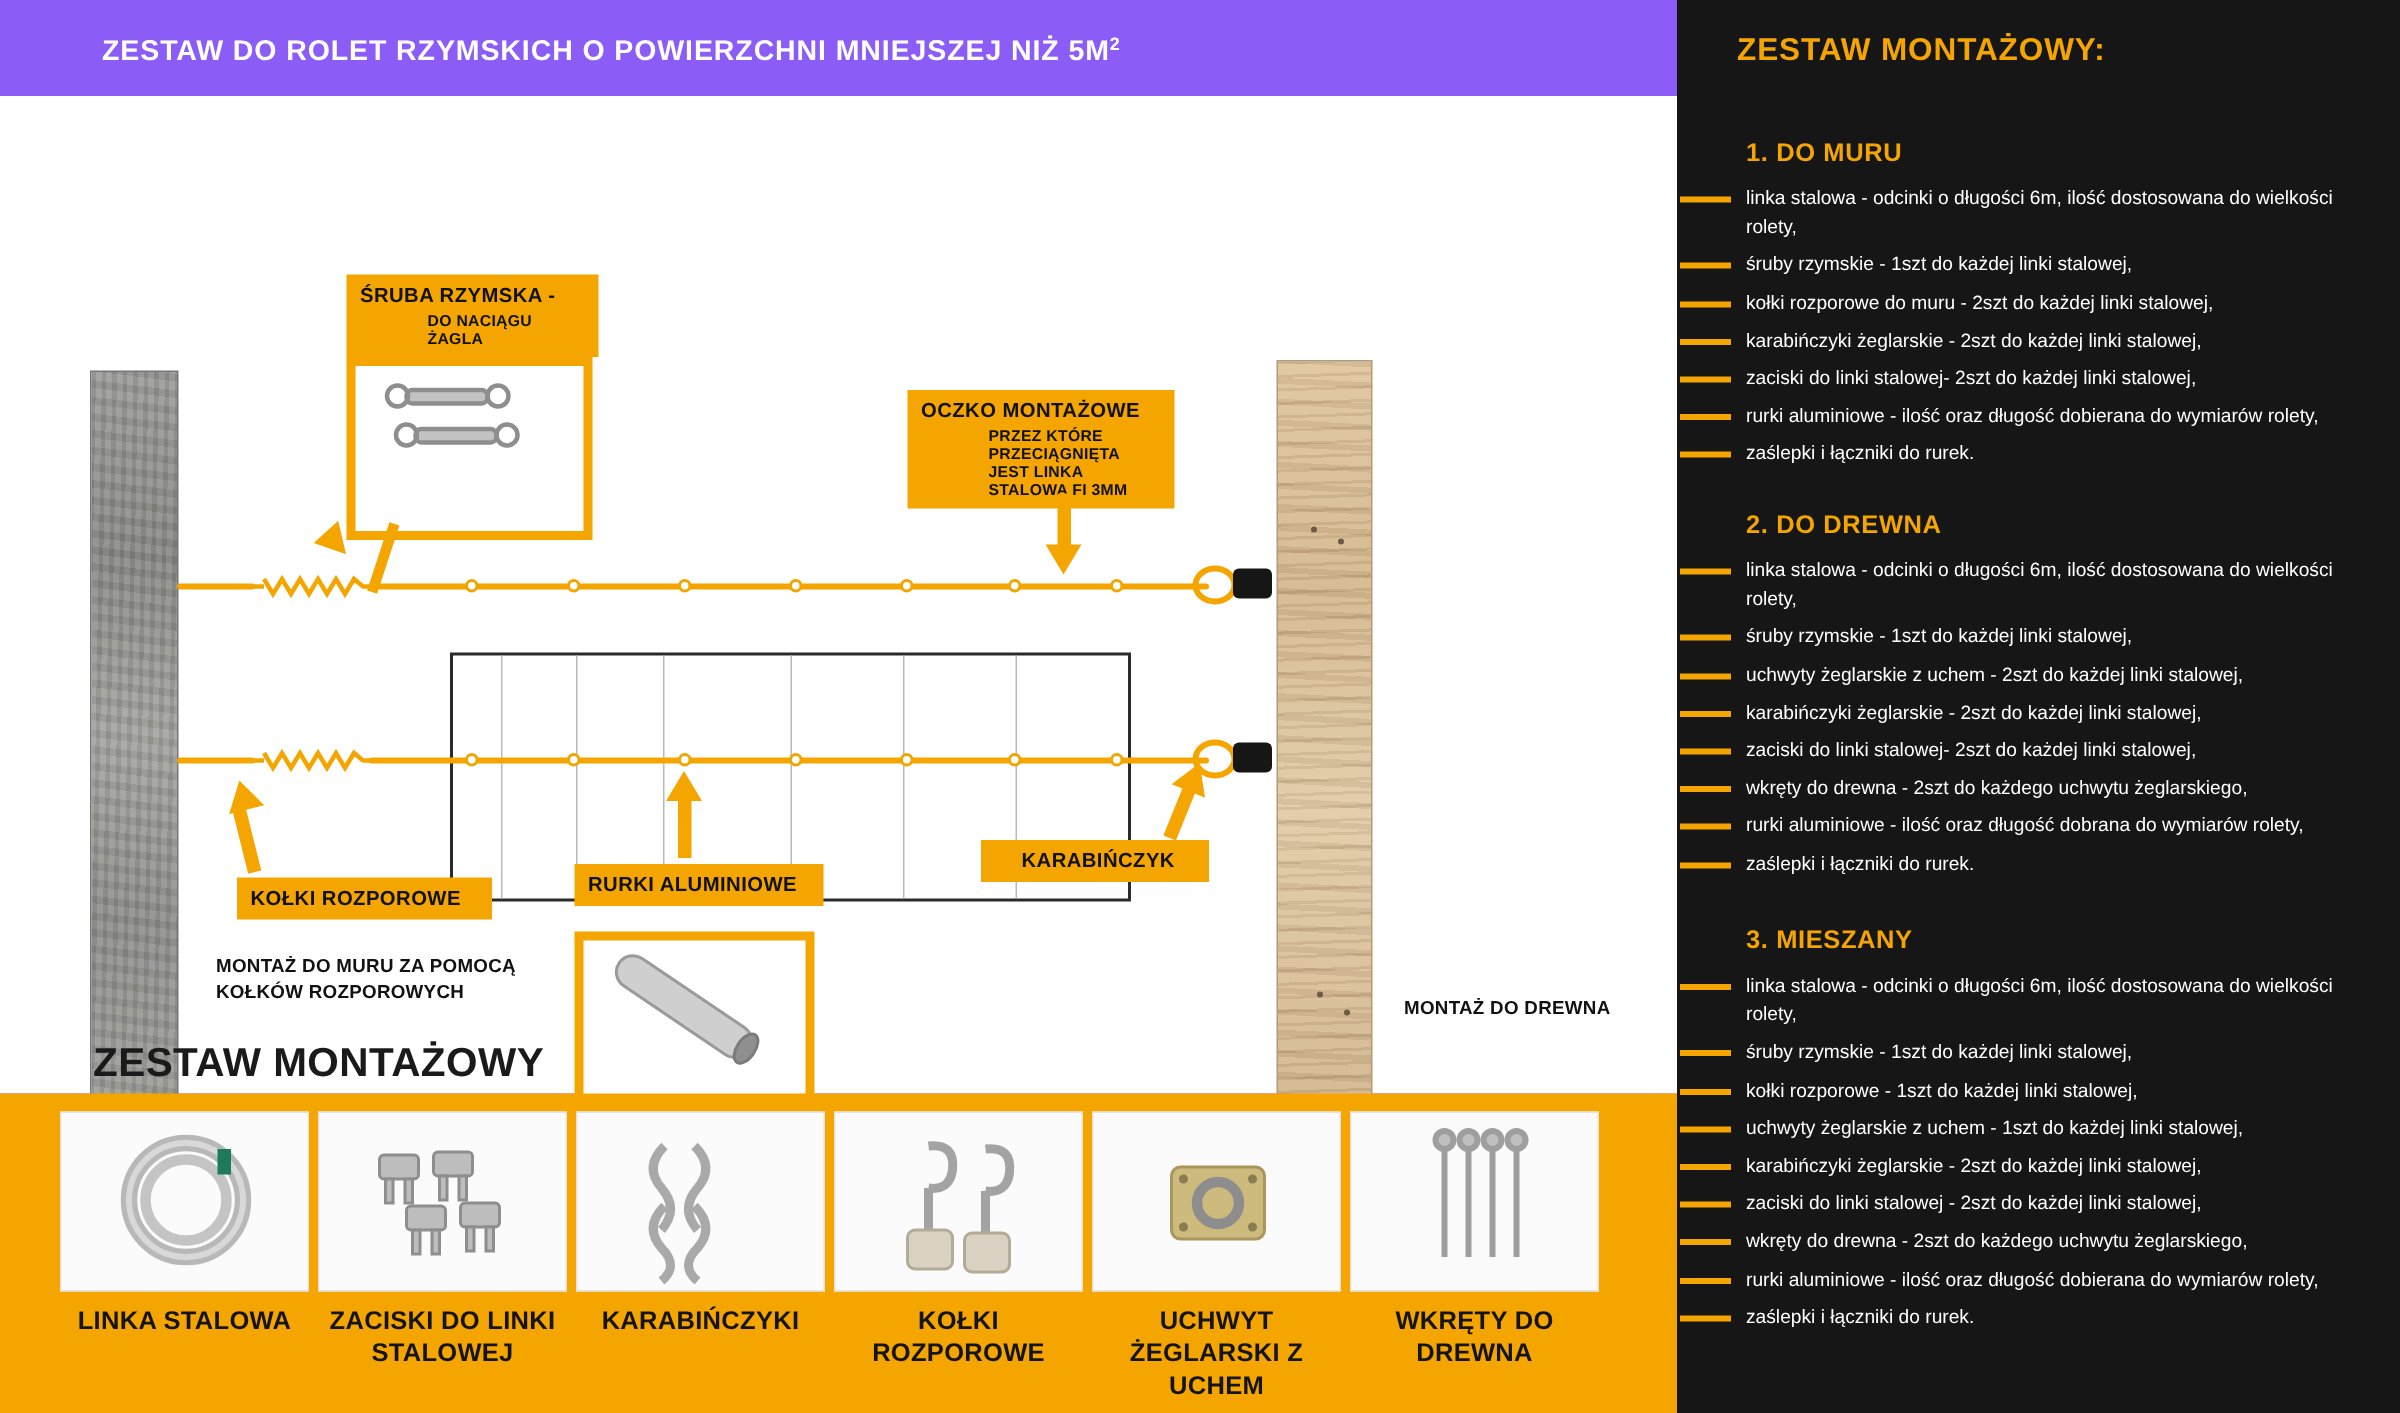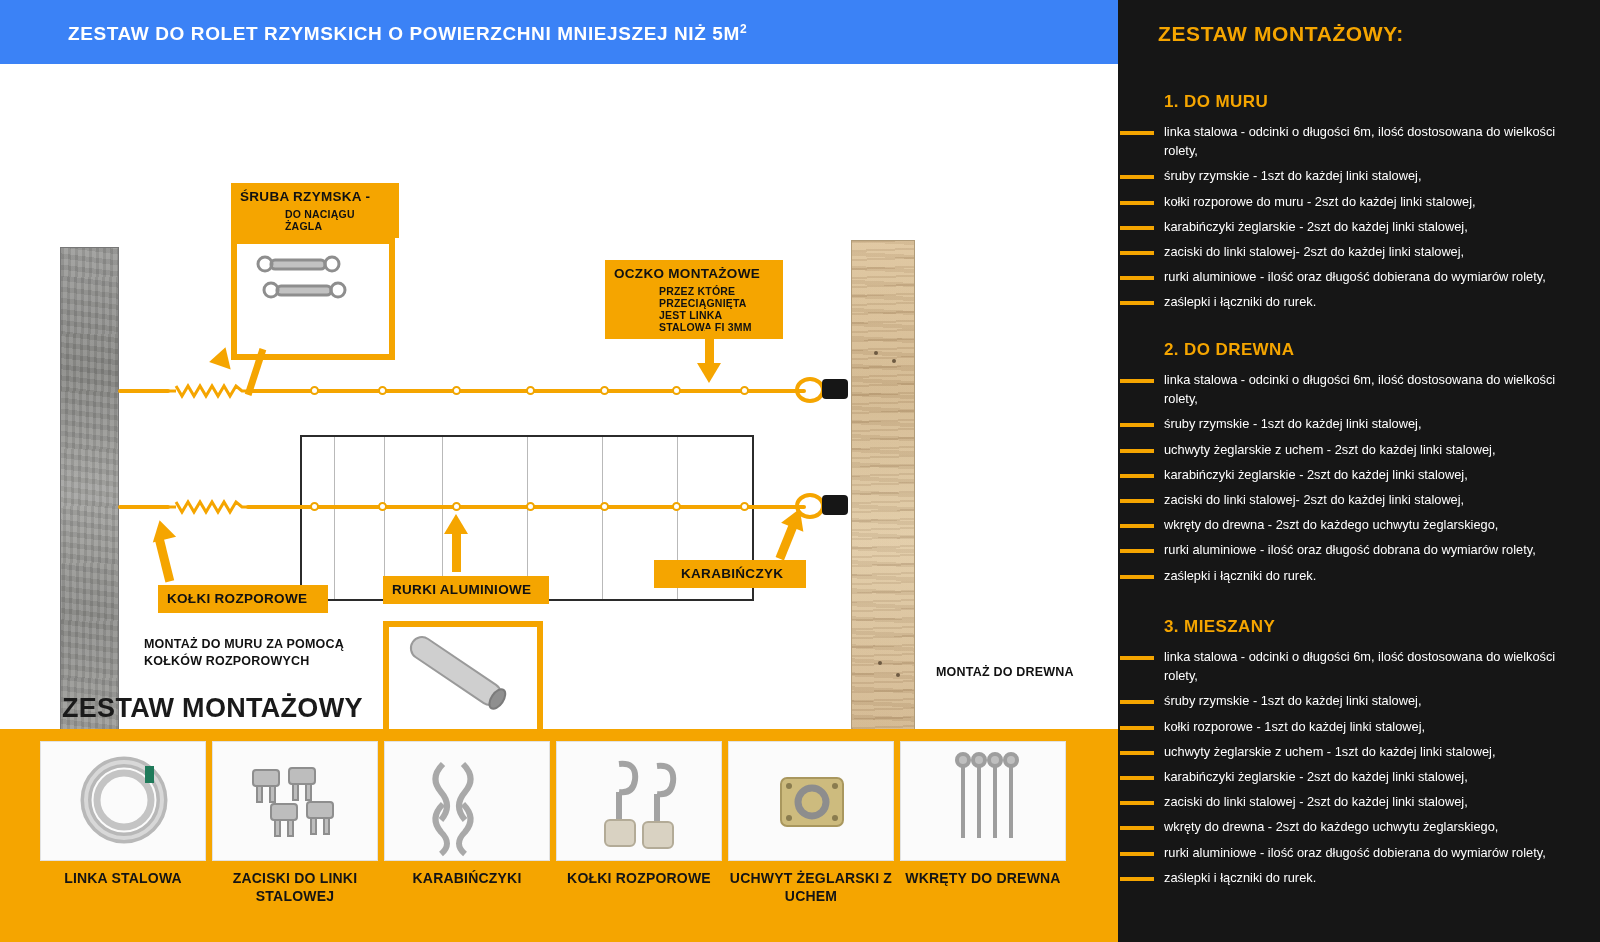--- a/index.html
+++ b/index.html
@@ -6,21 +6,21 @@
   body {
     width:1600px; height:942px;
     background:#1a1a1a;
     font-family:"Liberation Sans", sans-serif;
     overflow:hidden;
     position:relative;
   }
   .root { position:relative; width:1600px; height:942px; }
 
   
-  .left { position:absolute; left:0; top:0; width:1118px; height:942px; background:#3b82f6; }
+  .left { position:absolute; left:0; top:0; width:1118px; height:942px; background:#8b5cf6; }
   .header-title {
     position:absolute; left:68px; top:22px;
     color:#ffffff; font-size:19px; font-weight:bold; letter-spacing:0.6px;
     text-transform:uppercase;
   }
   .header-title sup { font-size:12px; vertical-align:super; }
 
   .white-stage {
     position:absolute; left:0; top:64px; width:1118px; height:665px;
     background:#ffffff;
@@ -94,21 +94,21 @@
   
   .bottom-strip {
     position:absolute; left:0; top:729px; width:1118px; height:213px; background:#f5a500;
   }
   .kit-item { position:absolute; top:12px; width:166px; }
   .kit-photo {
     height:118px; background:#fbfbfb; border:1px solid #e2e2e2;
     position:relative; overflow:hidden;
   }
   .kit-label {
-    margin-top:9px; text-align:center; font-size:14px; font-weight:bold;
+    margin-top:9px; text-align:center; font-size:17px; font-weight:bold;
     color:#141414; text-transform:uppercase; line-height:1.25; letter-spacing:0.2px;
   }
 
   
   .right { position:absolute; left:1118px; top:0; width:482px; height:942px; background:#161616; }
   .right-title {
     position:absolute; left:40px; top:22px; color:#f5a500; font-size:21px; font-weight:bold;
     letter-spacing:0.6px; text-transform:uppercase;
   }
   .sec-title {

